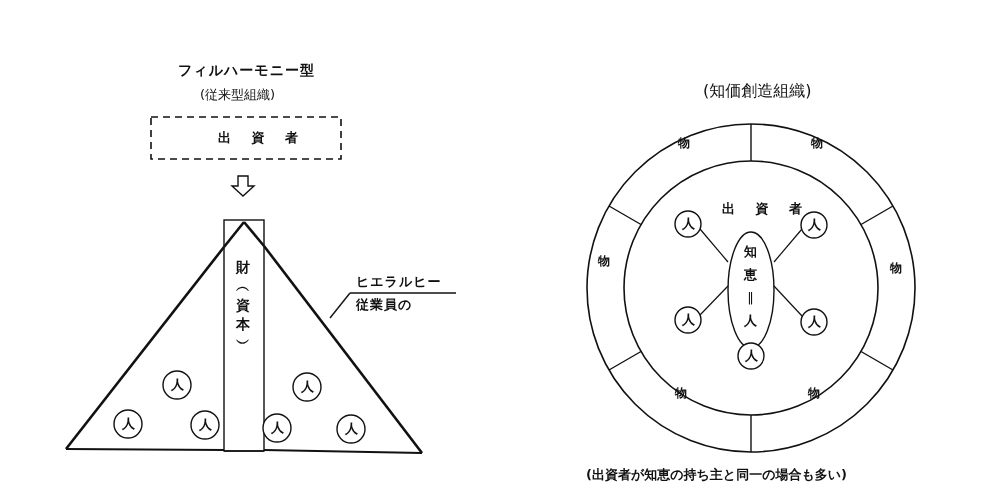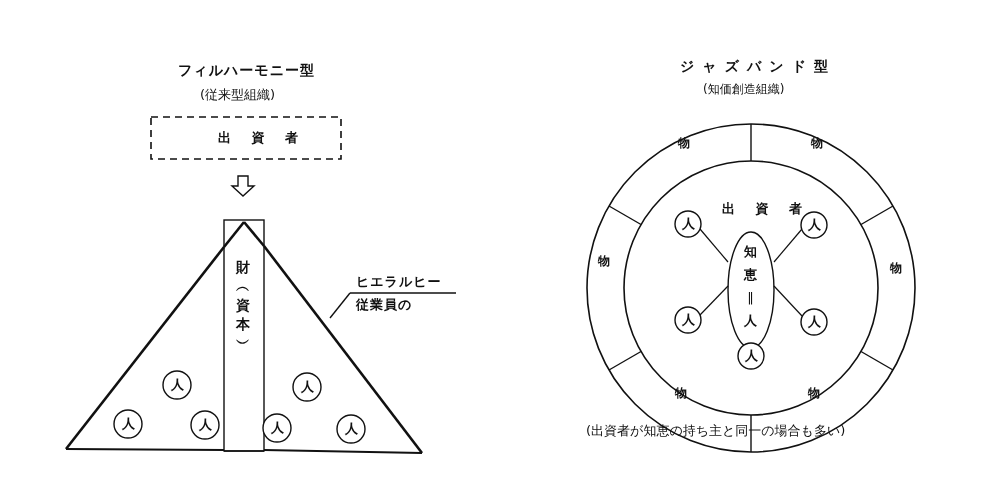--- a/index.html
+++ b/index.html
@@ -98,22 +98,21 @@
   <div class="txt label" style="left:356px; top:248px;margin-top:48px;">従業員の</div>
   <div class="txt label" style="left:356px; top:273px;text-align:center;">ヒエラルヒー</div>
 
   <div class="txt person-glyph" style="left:171px; top:376px;">人</div>
   <div class="txt person-glyph" style="left:122px; top:415px;">人</div>
   <div class="txt person-glyph" style="left:199px; top:416px;">人</div>
   <div class="txt person-glyph" style="left:301px; top:378px;">人</div>
   <div class="txt person-glyph" style="left:271px; top:419px;">人</div>
   <div class="txt person-glyph" style="left:345px; top:420px;">人</div>
 
-  <div class="txt title" style="left:680px; top:58px; letter-spacing:8px;">ジャズバンド型</div>
-  <div class="txt subtitle" style="left:703px; top:81px; font-size:12px;">(知価創造組織)</div>
+  <div class="txt subtitle" style="left:703px; top:81px; font-size:16px;">(知価創造組織)</div>
 
   <div class="txt mono" style="left:678px; top:135px;">物</div>
   <div class="txt mono" style="left:811px; top:135px;">物</div>
   <div class="txt mono" style="left:598px; top:253px;">物</div>
   <div class="txt mono" style="left:890px; top:260px;">物</div>
   <div class="txt mono" style="left:675px; top:385px;">物</div>
   <div class="txt mono" style="left:808px; top:385px;">物</div>
 
   <div class="txt investor" style="left:722px; top:200px;">出 資 者</div>
 
@@ -123,14 +122,14 @@
     <span style="font-weight:normal;">‖</span>
     <span>人</span>
   </div>
 
   <div class="txt person-glyph" style="left:682px; top:215px;">人</div>
   <div class="txt person-glyph" style="left:808px; top:216px;">人</div>
   <div class="txt person-glyph" style="left:682px; top:311px;">人</div>
   <div class="txt person-glyph" style="left:808px; top:313px;">人</div>
   <div class="txt person-glyph" style="left:745px; top:347px;">人</div>
 
-  <div class="txt caption" style="left:586px; top:422px;">(出資者が知恵の持ち主と同一の場合も多い)</div>
+  <div class="txt caption" style="left:586px; top:466px;font-weight:bold;">(出資者が知恵の持ち主と同一の場合も多い)</div>
 </div>
 
 </body></html>

